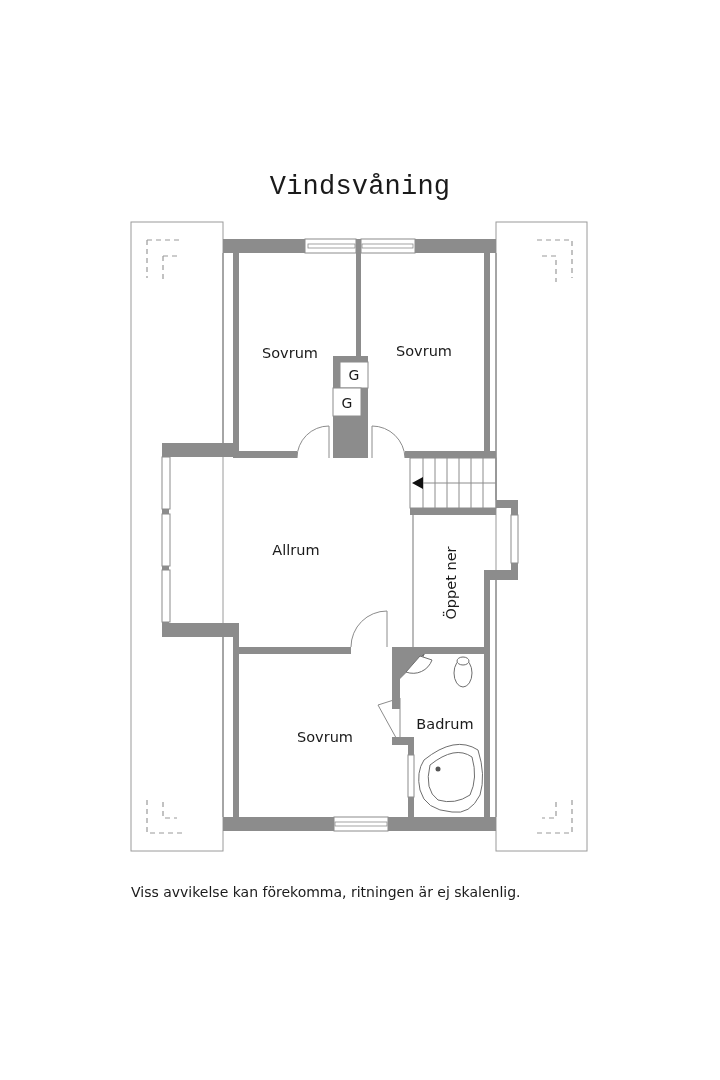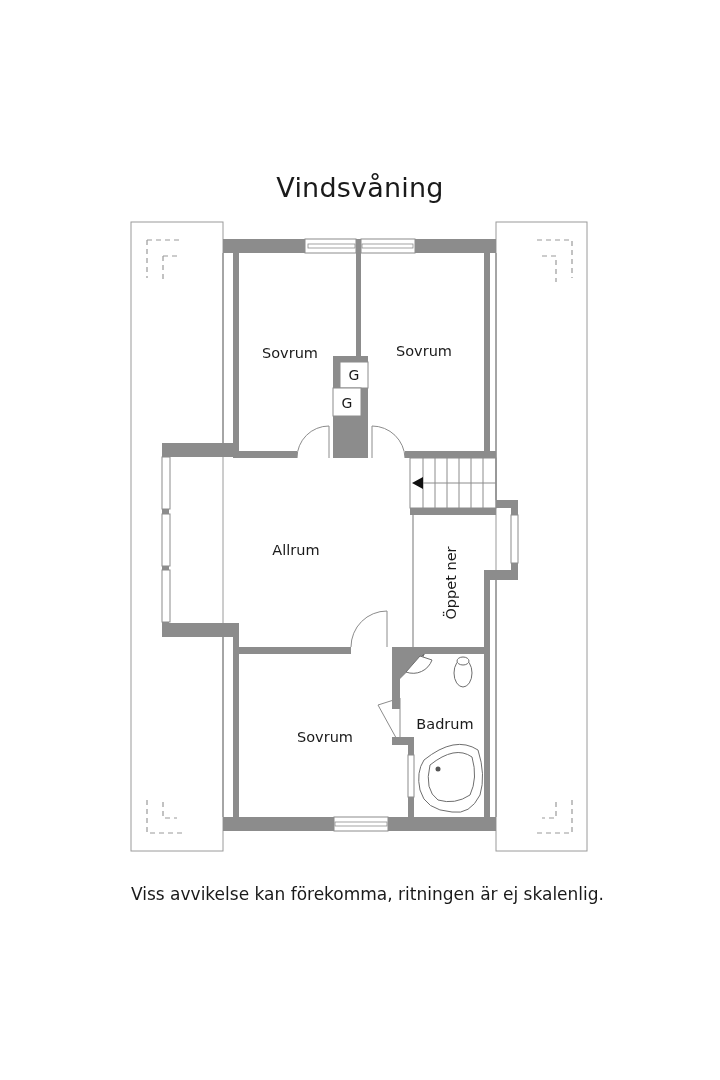--- a/index.html
+++ b/index.html
@@ -1,18 +1,18 @@
 <!DOCTYPE html>
 <html><head>
 <meta charset="utf-8">
 <style>
   html, body { margin: 0; padding: 0; background: #ffffff; }
   body { width: 720px; height: 1080px; position: relative; overflow: hidden; font-family: "DejaVu Sans", sans-serif; }
-  .title { position: absolute; top: 172px; left: 0; width: 720px; text-align: center; font-size: 27px; color: #1a1a1a; letter-spacing: 0.2px; }
-  .note { position: absolute; top: 884px; left: 131px; font-size: 17px; color: #1a1a1a; }
+  .title { position: absolute; top: 172px; left: 0; width: 720px; text-align: center; font-size: 27px; color: #1a1a1a; letter-spacing: 0.2px; font-family: Liberation Mono, monospace; }
+  .note { position: absolute; top: 884px; left: 131px; font-size: 14px; color: #1a1a1a; }
   svg.plan { position: absolute; left: 0; top: 0; }
   .room-label { font-family: "DejaVu Sans", sans-serif; font-size: 14.5px; fill: #1a1a1a; }
   .g-label { font-family: "DejaVu Sans", sans-serif; font-size: 14px; fill: #1a1a1a; }
 </style>
 </head>
 <body>
 
 <div class="title">Vindsvåning</div>
 
 <svg class="plan" width="720" height="1080" viewBox="0 0 720 1080" xmlns="http://www.w3.org/2000/svg">

